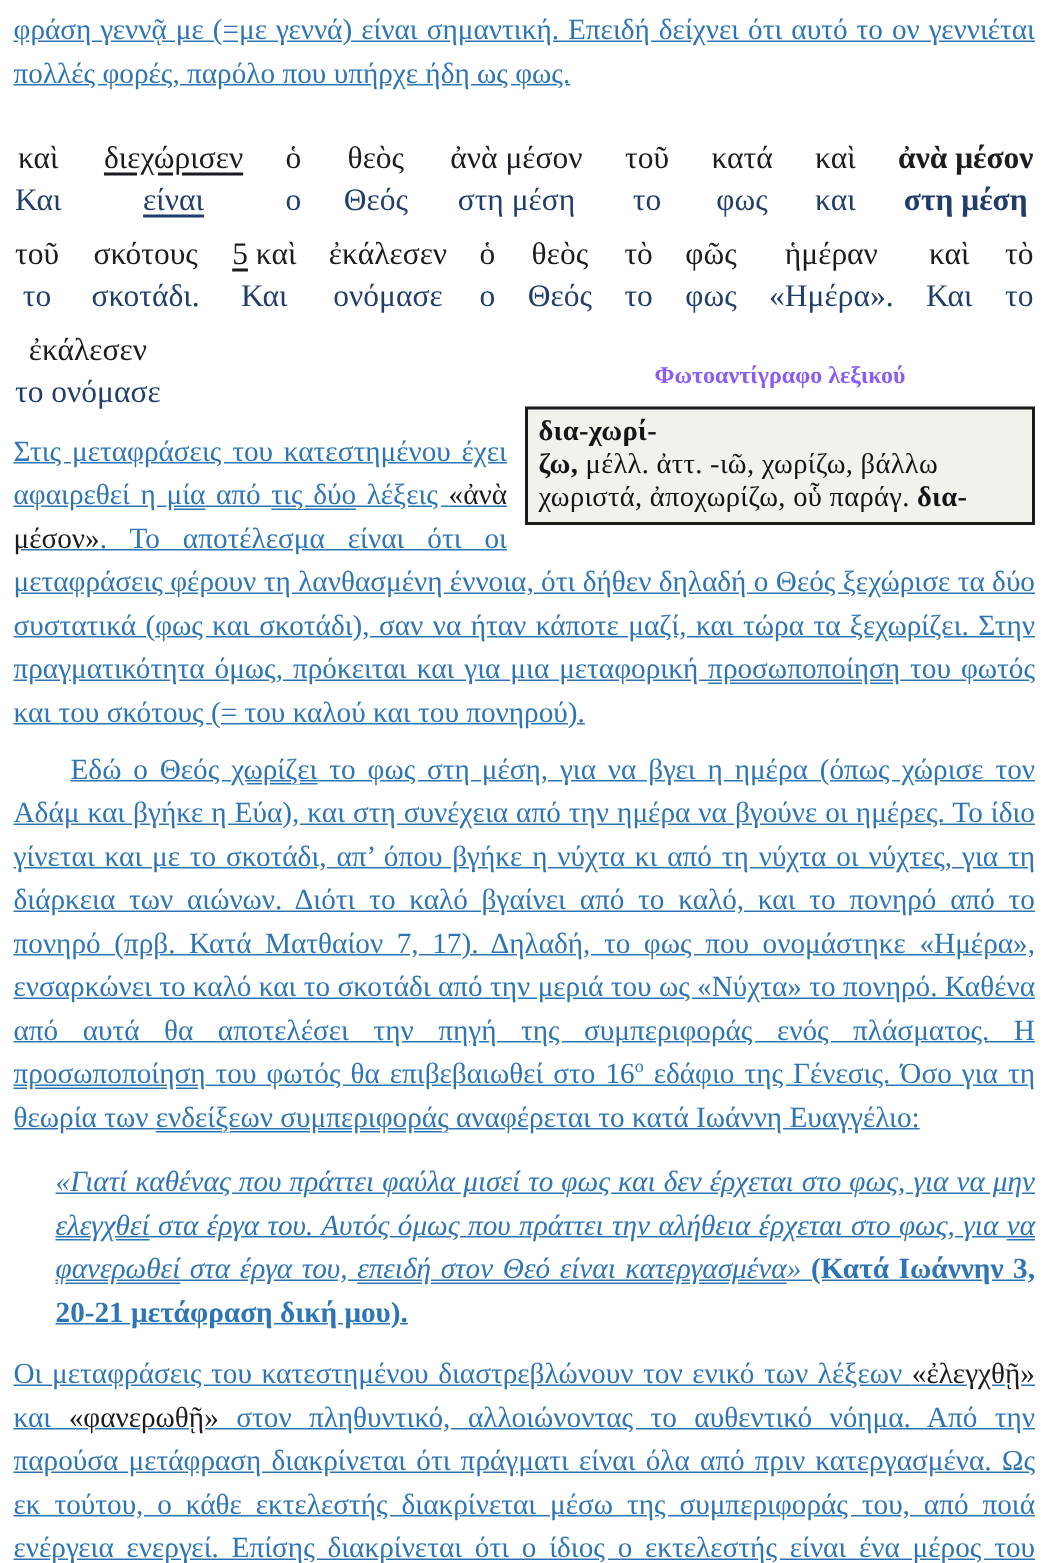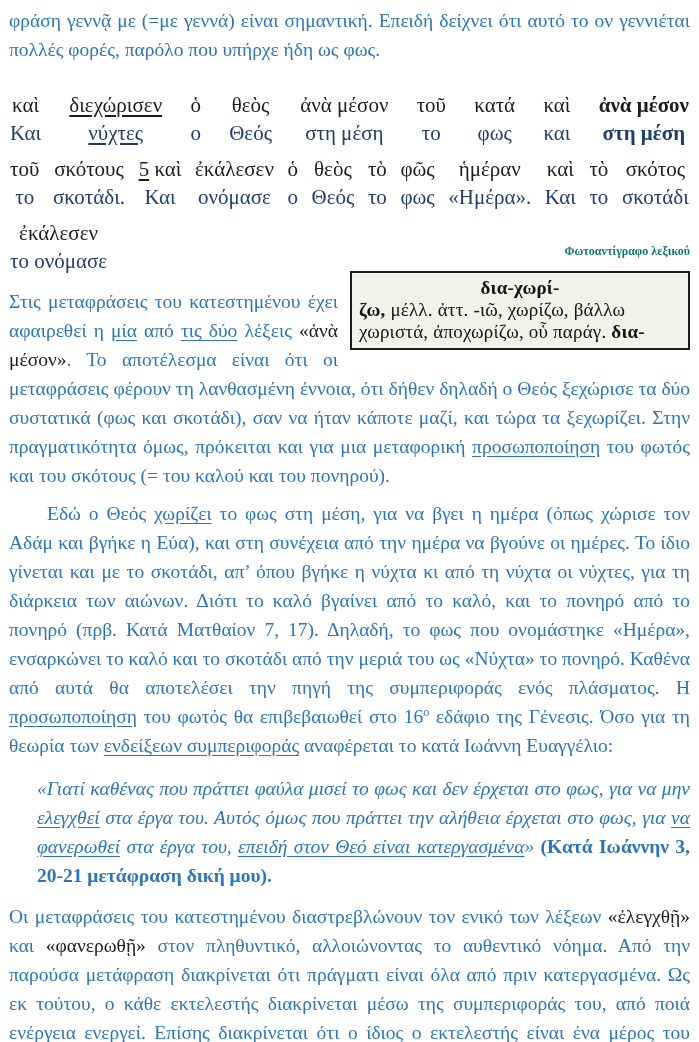--- a/index.html
+++ b/index.html
@@ -11,21 +11,21 @@
   }
   html,body{margin:0;padding:0;background:#ffffff;}
   body{
     width:699px;height:1042px;overflow:hidden;
     font-family:"Liberation Serif", serif;
     -webkit-font-smoothing:antialiased;
   }
   .page{padding:6px 9px 0 9px;}
   .para{
     font-size:19.5px;line-height:29px;margin:0;
-    text-align:justify;color:var(--blue);
+    text-align:justify;color:var(--blue);text-decoration:underline;
   }
   .intro{margin-bottom:30px;}
   .indent{text-indent:38px;}
   .quote{font-style:italic;margin-top:14px;margin-bottom:12px;margin-left:28px;}
   .u{text-decoration:underline;text-underline-offset:3px;}
   .b{font-weight:bold;}
   .dark{color:var(--dark);}
   sup{font-size:12px;line-height:0;}
 
   
@@ -36,47 +36,47 @@
   .inter .cell{display:flex;flex-direction:column;align-items:center;row-gap:5px;}
   .inter .anc{color:var(--dark);line-height:23px;white-space:nowrap;}
   .inter .mod{color:var(--navy);line-height:23px;white-space:nowrap;}
   .inter-left{justify-content:flex-start;column-gap:26px;margin-bottom:14px;}
 
   
   .dict-float{
     float:right;width:340px;margin:0 0 8px 12px;padding-top:16px;
   }
   .dict-title{
-    text-align:right;font-weight:bold;color:#0f766e;
-    font-size:12px;line-height:26px;margin-bottom:7px;
+    text-align:center;font-weight:bold;color:#8b5cf6;
+    font-size:16px;line-height:26px;margin-bottom:7px;
   }
   .dict-box{
     border:2px solid var(--boxborder);background:var(--boxbg);
     padding:4px 7px 5px 7px;color:#141414;
     font-size:19px;letter-spacing:0.2px;
   }
   .dict-line{line-height:22px;white-space:nowrap;}
-  .dict-line.right{text-align:center;}
+  .dict-line.right{text-align:left;}
   .section::after{content:"";display:table;clear:both;}
 </style>
 </head>
 <body>
 
 <div class="page">
 
   <p class="para intro"><span>φράση γεννᾷ με (=με γεννά) είναι σημαντική. Επειδή δείχνει ότι αυτό το ον γεννιέται πολλές φορές, παρόλο που υπήρχε ήδη ως φως.</span></p>
 
   <div class="inter">
       <div class="cell">
         <div class="anc"><span>καὶ</span></div>
         <div class="mod"><span>Και</span></div>
       </div>
       <div class="cell">
         <div class="anc"><span class="u">διεχώρισεν</span></div>
-        <div class="mod"><span class="u">νύχτες</span></div>
+        <div class="mod"><span class="u">είναι</span></div>
       </div>
       <div class="cell">
         <div class="anc"><span>ὁ</span></div>
         <div class="mod"><span>ο</span></div>
       </div>
       <div class="cell">
         <div class="anc"><span>θεὸς</span></div>
         <div class="mod"><span>Θεός</span></div>
       </div>
       <div class="cell">
@@ -139,24 +139,20 @@
         <div class="mod"><span>«Ημέρα».</span></div>
       </div>
       <div class="cell">
         <div class="anc"><span>καὶ</span></div>
         <div class="mod"><span>Και</span></div>
       </div>
       <div class="cell">
         <div class="anc"><span>τὸ</span></div>
         <div class="mod"><span>το</span></div>
       </div>
-      <div class="cell">
-        <div class="anc"><span>σκότος</span></div>
-        <div class="mod"><span>σκοτάδι</span></div>
-      </div>
     </div>
 
   <div class="section">
     <div class="dict-float">
       <div class="dict-title">Φωτοαντίγραφο λεξικού</div>
       <div class="dict-box">
         <div class="dict-line right"><span class="b">δια-χωρί-</span></div>
         <div class="dict-line"><span class="b">ζω,</span><span> μέλλ. ἀττ. -ιῶ, χωρίζω, βάλλω</span></div>
         <div class="dict-line"><span>χωριστά, ἀποχωρίζω, οὗ παράγ. </span><span class="b">δια-</span></div>
       </div>

